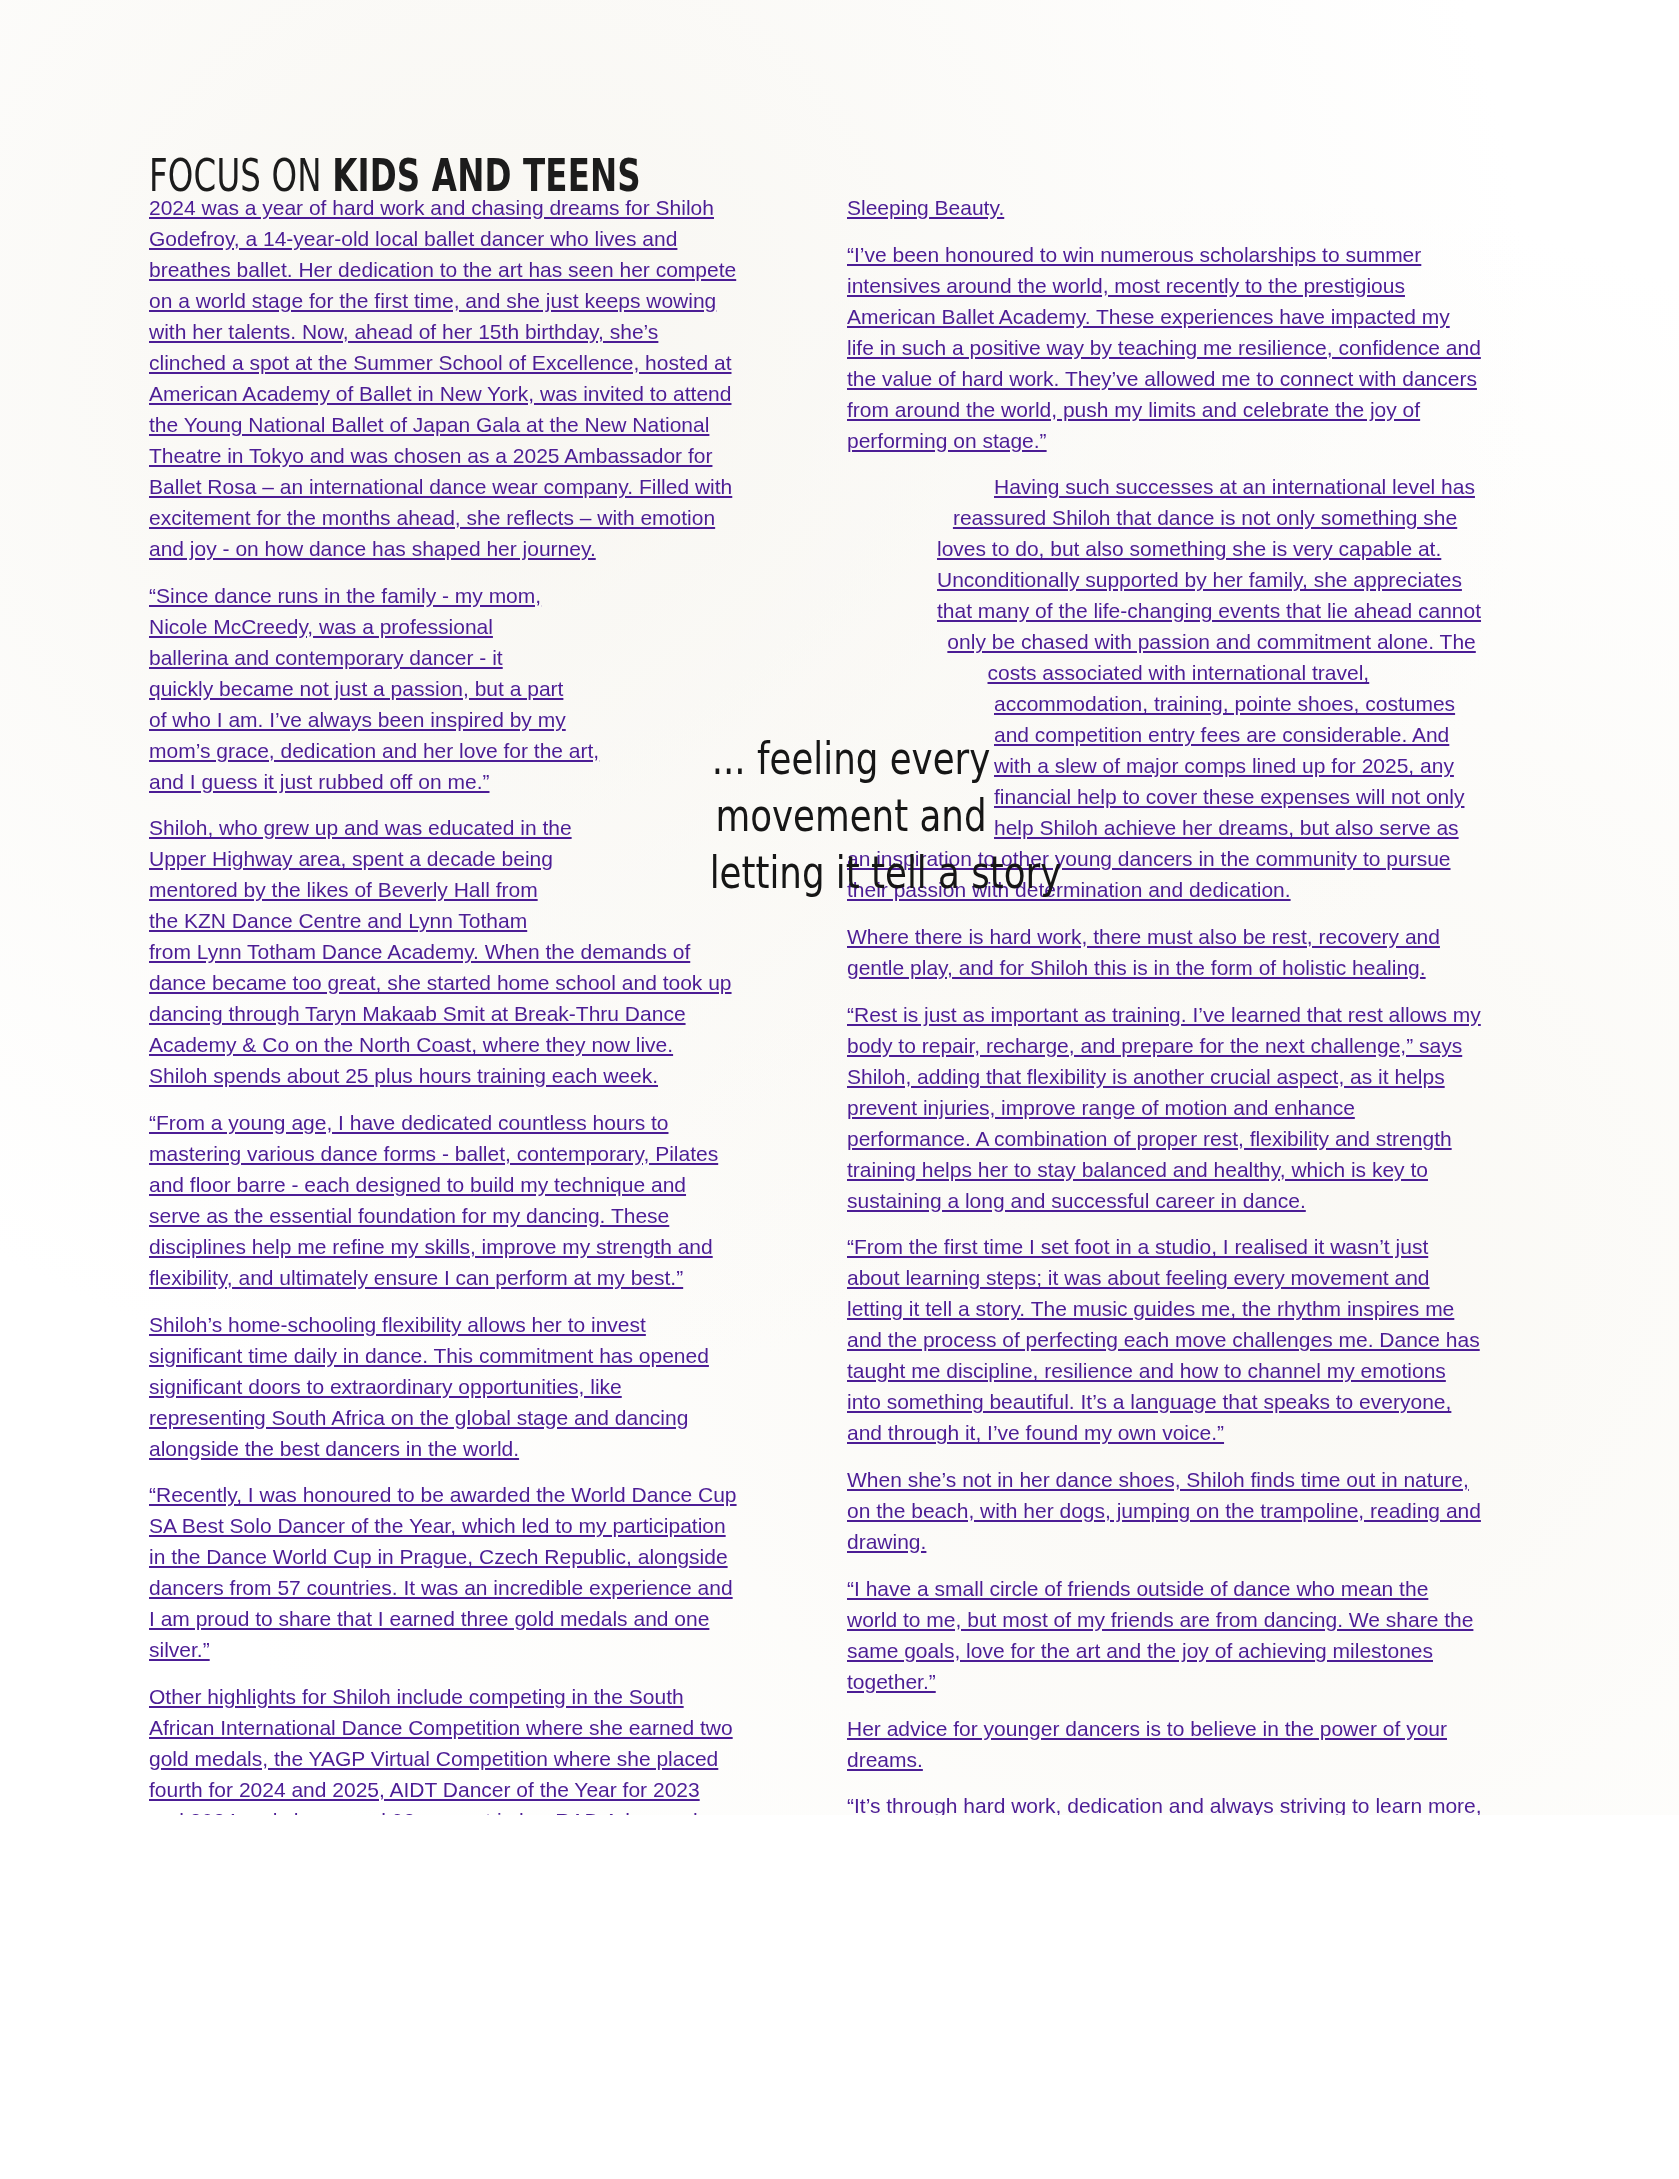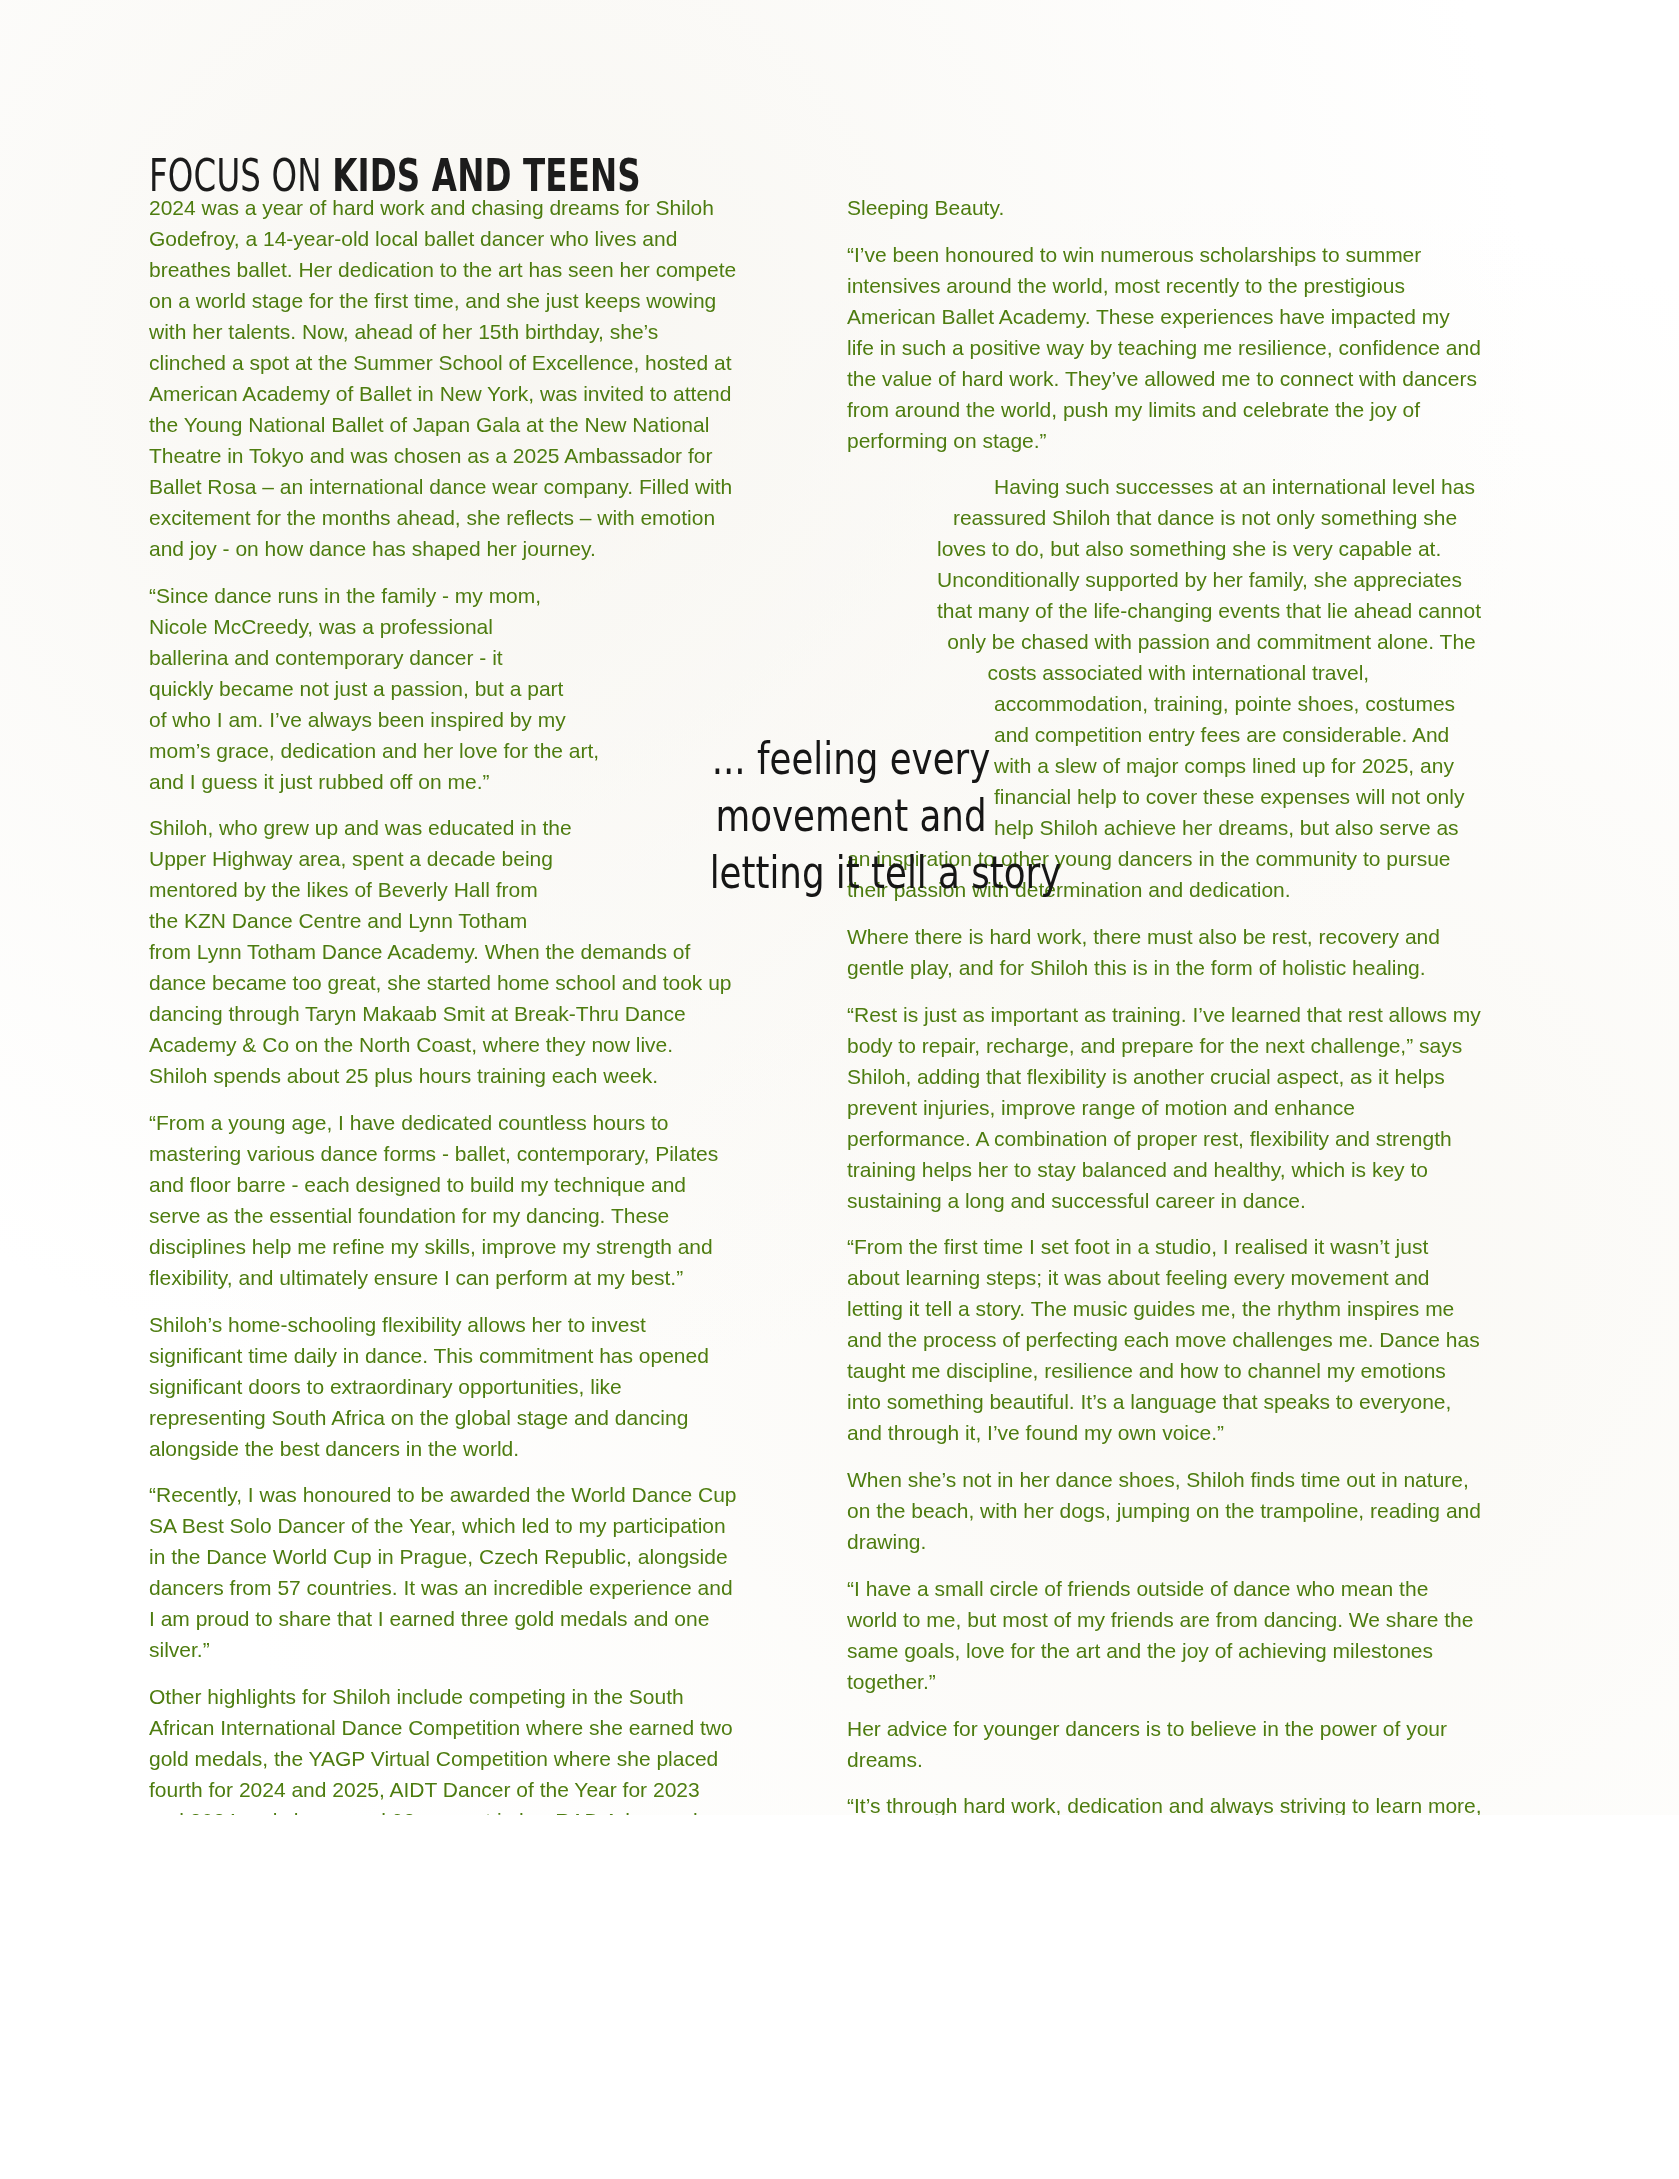--- a/index.html
+++ b/index.html
@@ -53,22 +53,23 @@
   }
   .headline .light { font-weight: 300; }
   .headline .bold  { font-weight: 700; }
 
   
   .col {
     position: absolute;
     top: 192px;
     font-size: 21px;
     line-height: 31px;
-    color: #4d7c0f;
+    color: #4c1d95;
     text-align: left;
+    text-decoration: underline;
   }
   .col p {
     margin: 0 0 15.7px 0;
   }
   .col-left  { left: 0px;   width: 588px; }
   .col-right { left: 698px; width: 635px; }
 
   
   .shape-left {
     float: right;

